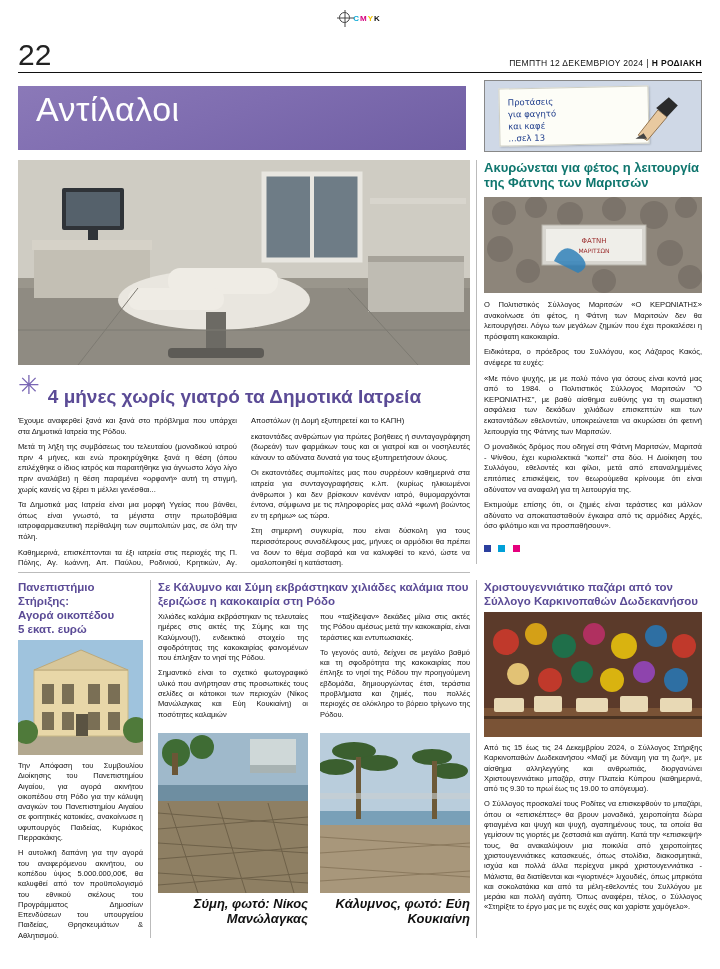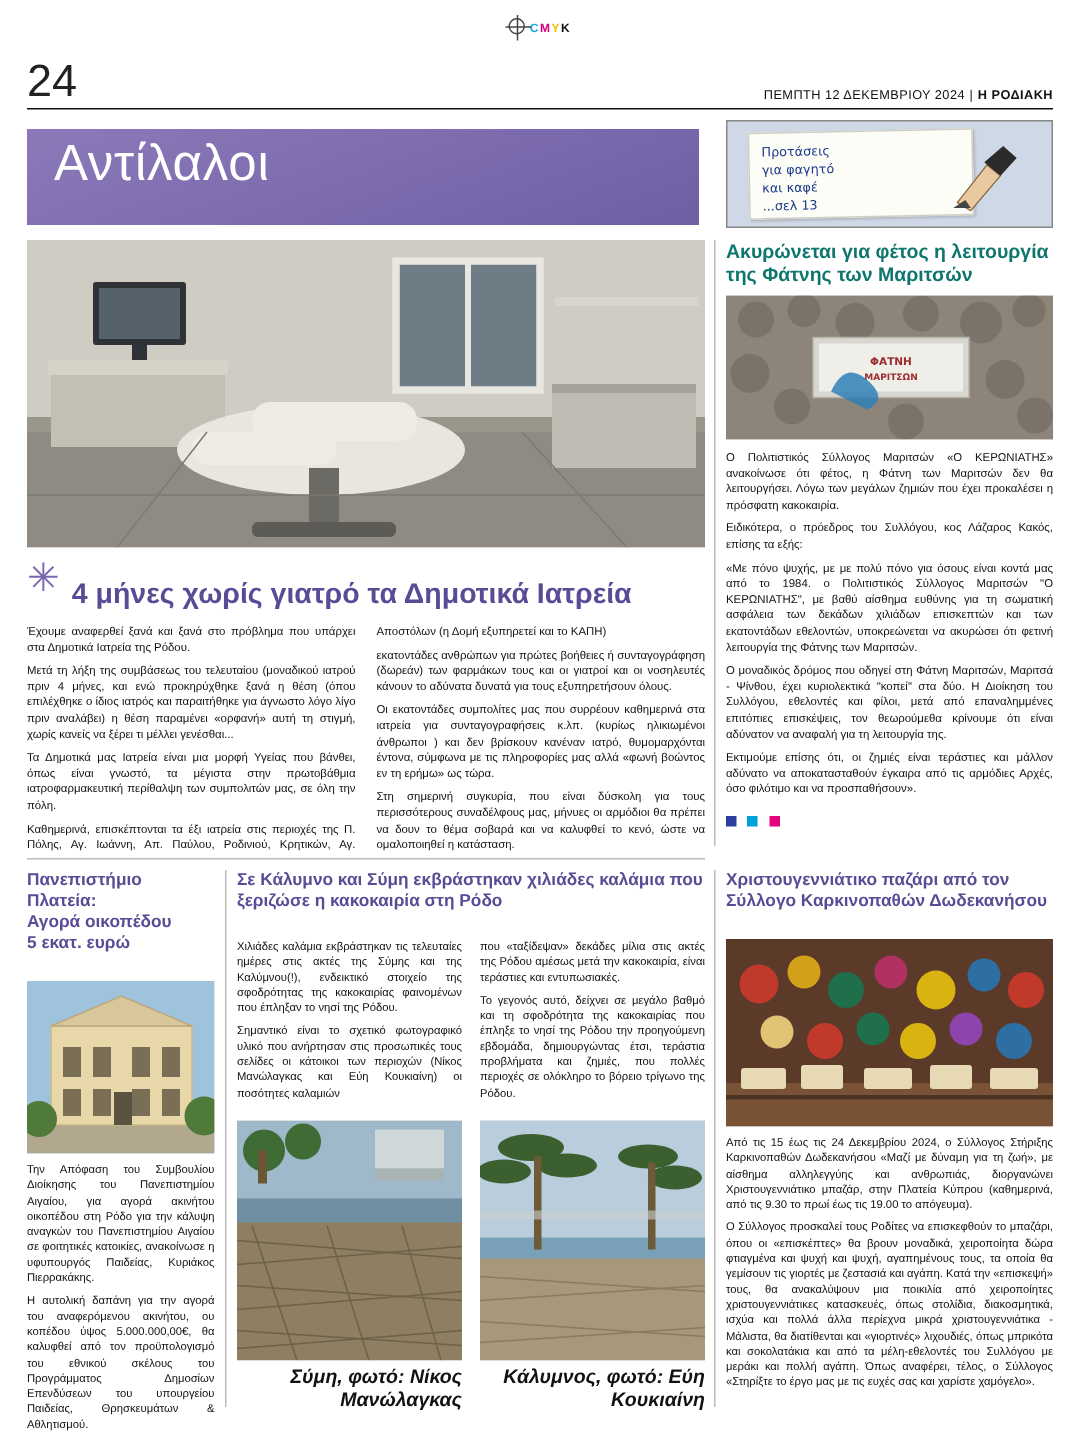--- a/index.html
+++ b/index.html
@@ -108,33 +108,33 @@
     font-size:7.6px; line-height:10.6px; text-align:justify; color:#111;
   }
   .body-cols p { margin:0 0 5px 0; }
 
   
   .r-title {
     font-size:13px; color:#0f766e; font-weight:bold; line-height:15px; margin:0 0 7px 0;
   }
   .r-body { font-size:7.6px; line-height:10.6px; text-align:justify; }
   .r-body p { margin:0 0 5px 0; }
-  .r-photo { width:218px; height:96px; margin-bottom:7px;font-weight:bold; }
+  .r-photo { width:218px; height:96px; margin-bottom:7px; }
 
   .squares { margin:6px 0 4px 0; }
   .squares span { display:inline-block; width:7px; height:7px; margin-right:3px; }
 
   
   .bottom { position:absolute; left:18px; top:580px; width:684px; }
   .b-col1 { position:absolute; left:0; top:0; width:125px; }
   .b-col2 { position:absolute; left:140px; top:0; width:312px; }
   .b-col3 { position:absolute; left:466px; top:0; width:218px; }
 
   .b-title {
-    font-size:11.5px; color:#5b4b96; font-weight:bold; line-height:14px; margin:0 0 18px 0;
+    font-size:11.5px; color:#5b4b96; font-weight:bold; line-height:14px; margin:0 0 4px 0;
   }
   .b-body { font-size:7.5px; line-height:10.3px; text-align:justify; }
   .b-body p { margin:0 0 5px 0; }
 
   .two-col { column-count:2; column-gap:12px; }
 
   .uni-photo { width:125px; height:115px; margin:0 0 6px 0; }
   .sym-photo { width:150px; height:160px; }
   .kal-photo { width:150px; height:160px; }
   .xmas-photo { width:218px; height:125px; margin-bottom:6px; }
@@ -146,21 +146,21 @@
 
   <div class="cropmark top">
     <span class="reg"></span>
     <span class="cmyk"><span class="c">C</span><span class="m">M</span><span class="y">Y</span><span class="k">K</span></span>
   </div>
   <div class="cropmark bottom">
     <span class="reg"></span>
     <span class="cmyk"><span class="c">C</span><span class="m">M</span><span class="y">Y</span><span class="k">K</span></span>
   </div>
 
-  <div class="pagenum">24</div>
+  <div class="pagenum">22</div>
   <div class="dateline">
     <span>ΠΕΜΠΤΗ 12 ΔΕΚΕΜΒΡΙΟΥ 2024</span><span class="sep">|</span><b>Η ΡΟΔΙΑΚΗ</b>
   </div>
   <div class="headline-rule"></div>
 
   <div class="masthead">
     <div class="title">Αντίλαλοι</div>
   </div>
 
   <div class="promo">
@@ -258,21 +258,21 @@
           <rect x="58" y="28" width="104" height="40" fill="#d8d6d0" stroke="#b5b2a8"></rect>
           <rect x="62" y="32" width="96" height="32" fill="#efeee9"></rect>
           <text x="110" y="46" font-size="7" text-anchor="middle" fill="#9b2d2d" font-family="DejaVu Sans">ΦΑΤΝΗ</text>
           <text x="110" y="56" font-size="6" text-anchor="middle" fill="#9b2d2d" font-family="DejaVu Sans">ΜΑΡΙΤΣΩΝ</text>
           <path d="M70 64 q10 -22 26 -6 q12 12 -2 18 z" fill="#2f80b8" opacity="0.85"></path>
         </svg>
       </div>
 
       <div class="r-body">
         <p>Ο Πολιτιστικός Σύλλογος Μαριτσών «Ο ΚΕΡΩΝΙΑΤΗΣ» ανακοίνωσε ότι φέτος, η Φάτνη των Μαριτσών δεν θα λειτουργήσει. Λόγω των μεγάλων ζημιών που έχει προκαλέσει η πρόσφατη κακοκαιρία.</p>
-        <p>Ειδικότερα, ο πρόεδρος του Συλλόγου, κος Λάζαρος Κακός, επίσης τα εξής:</p>
+        <p>Ειδικότερα, ο πρόεδρος του Συλλόγου, κος Λάζαρος Κακός, ανέφερε τα ευχές:</p>
         <p>«Με πόνο ψυχής, με με πολύ πόνο για όσους είναι κοντά μας από το 1984. ο Πολιτιστικός Σύλλογος Μαριτσών "Ο ΚΕΡΩΝΙΑΤΗΣ", με βαθύ αίσθημα ευθύνης για τη σωματική ασφάλεια των δεκάδων χιλιάδων επισκεπτών και των εκατοντάδων εθελοντών, υποκρεώνεται να ακυρώσει ότι φετινή λειτουργία της Φάτνης των Μαριτσών.</p>
         <p>Ο μοναδικός δρόμος που οδηγεί στη Φάτνη Μαριτσών, Μαριτσά - Ψίνθου, έχει κυριολεκτικά "κοπεί" στα δύο. Η Διοίκηση του Συλλόγου, εθελοντές και φίλοι, μετά από επαναλημμένες επιτόπιες επισκέψεις, τον θεωρούμεθα κρίνουμε ότι είναι αδύνατον να αναφαλή για τη λειτουργία της.</p>
         <p>Εκτιμούμε επίσης ότι, οι ζημιές είναι τεράστιες και μάλλον αδύνατο να αποκατασταθούν έγκαιρα από τις αρμόδιες Αρχές, όσο φιλότιμο και να προσπαθήσουν».</p>
       </div>
 
       <div class="squares">
         <span style="background:#2b3f9e"></span>
         <span style="background:#00a0d8"></span>
         <span style="background:#e5007d"></span>
       </div>
@@ -280,21 +280,21 @@
   </div>
 
   <div class="bottom">
     <div class="hrule" style="width:452px; position:absolute; top:-8px;"></div>
     <div class="vrule" style="left:132px; top:0; height:358px;"></div>
     <div class="vrule" style="left:458px; top:0; height:358px;"></div>
 
     <div class="b-col1">
       <h3 class="b-title">
         <span>Πανεπιστήμιο</span><br>
-        <span>Πλατεία:</span><br>
+        <span>Στήριξης:</span><br>
         <span>Αγορά οικοπέδου</span><br>
         <span>5 εκατ. ευρώ</span>
       </h3>
       <div class="photo uni-photo">
         <svg viewBox="0 0 125 115" width="125" height="115" preserveAspectRatio="none">
           <rect width="125" height="115" fill="#9fc3dd"></rect>
           <rect y="95" width="125" height="20" fill="#b2a88f"></rect>
           <rect x="16" y="30" width="94" height="66" fill="#e8d7a8" stroke="#c9b887"></rect>
           <polygon points="16,30 63,10 110,30" fill="#d8c79a" stroke="#bba97c"></polygon>
           <g fill="#7a6f55">

